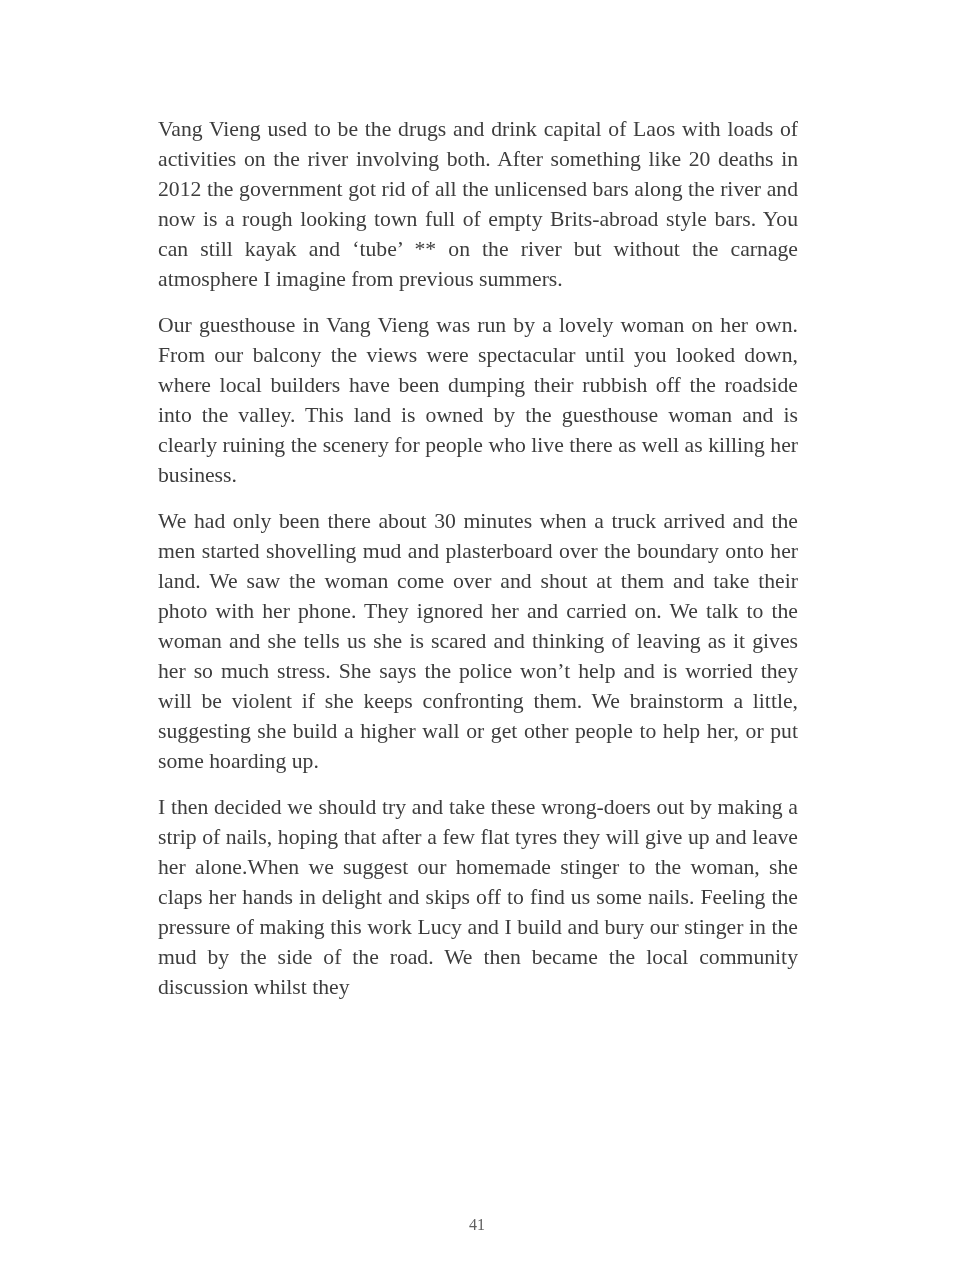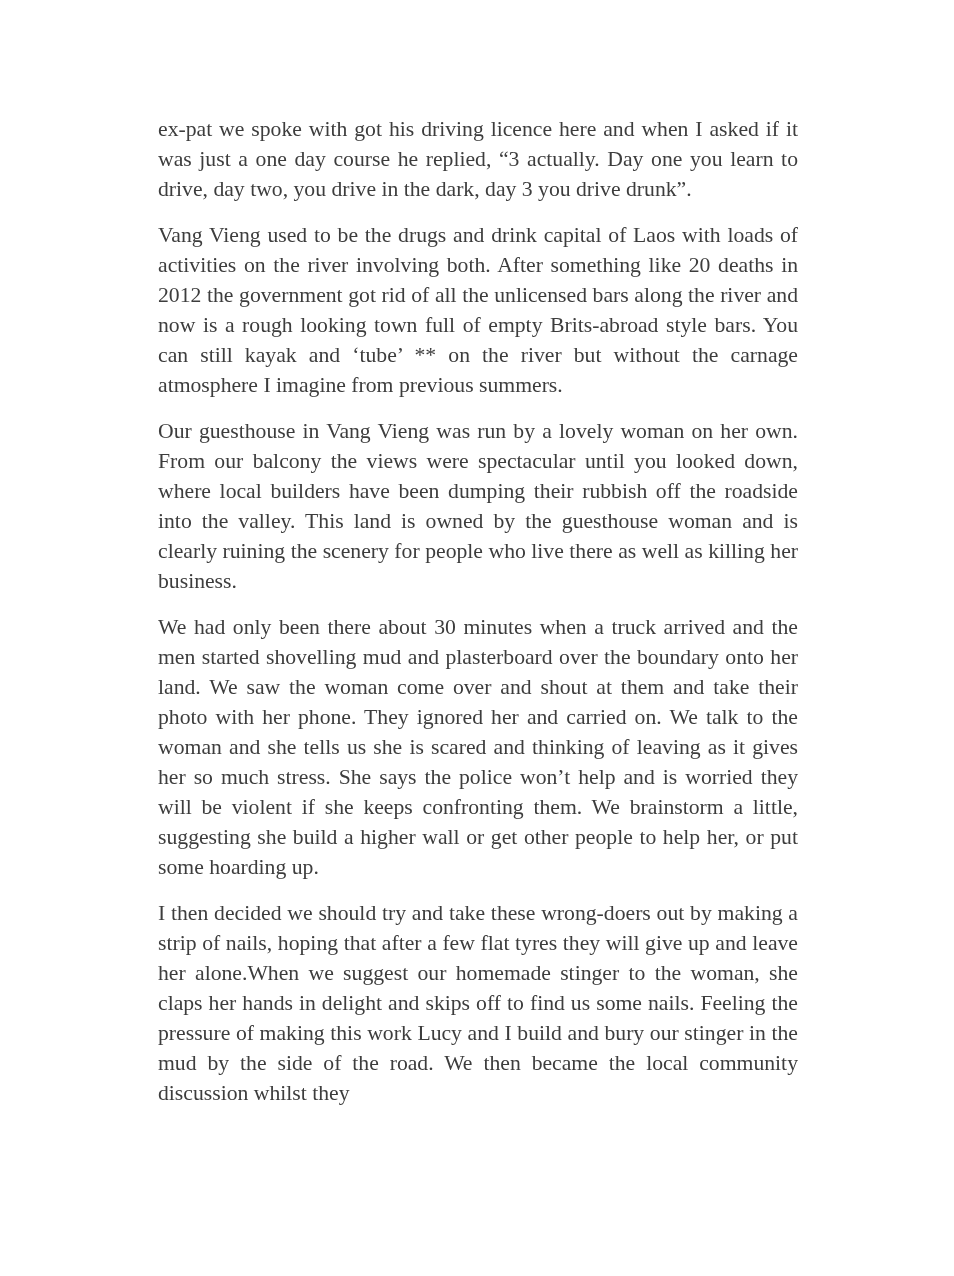--- a/index.html
+++ b/index.html
@@ -36,19 +36,19 @@
     text-align: center;
     font-size: 16px;
     color: #5f5f5f;
   }
 </style>
 </head>
 <body>
 
 <div class="page">
   <div class="text-block">
-    <p>ex-pat we spoke with got his driving licence here and when I asked if it was just a one day course he replied, “3 actually. Day one you learn to drive, day two, you drive in the dark, day 3 you drive drunk”.</p>
     <p>Vang Vieng used to be the drugs and drink capital of Laos with loads of activities on the river involving both. After something like 20 deaths in 2012 the government got rid of all the unlicensed bars along the river and now is a rough looking town full of empty Brits-abroad style bars. You can still kayak and ‘tube’ ** on the river but without the carnage atmosphere I imagine from previous summers.</p>
     <p>Our guesthouse in Vang Vieng was run by a lovely woman on her own. From our balcony the views were spectacular until you looked down, where local builders have been dumping their rubbish off the roadside into the valley. This land is owned by the guesthouse woman and is clearly ruining the scenery for people who live there as well as killing her business.</p>
     <p>We had only been there about 30 minutes when a truck arrived and the men started shovelling mud and plasterboard over the boundary onto her land. We saw the woman come over and shout at them and take their photo with her phone. They ignored her and carried on. We talk to the woman and she tells us she is scared and thinking of leaving as it gives her so much stress. She says the police won’t help and is worried they will be violent if she keeps confronting them. We brainstorm a little, suggesting she build a higher wall or get other people to help her, or put some hoarding up.</p>
     <p>I then decided we should try and take these wrong-doers out by making a strip of nails, hoping that after a few flat tyres they will give up and leave her alone.When we suggest our homemade stinger to the woman, she claps her hands in delight and skips off to find us some nails. Feeling the pressure of making this work Lucy and I build and bury our stinger in the mud by the side of the road. We then became the local community discussion whilst they</p>
   </div>
+  <div class="page-number">41</div>
 </div>
 
 </body></html>

